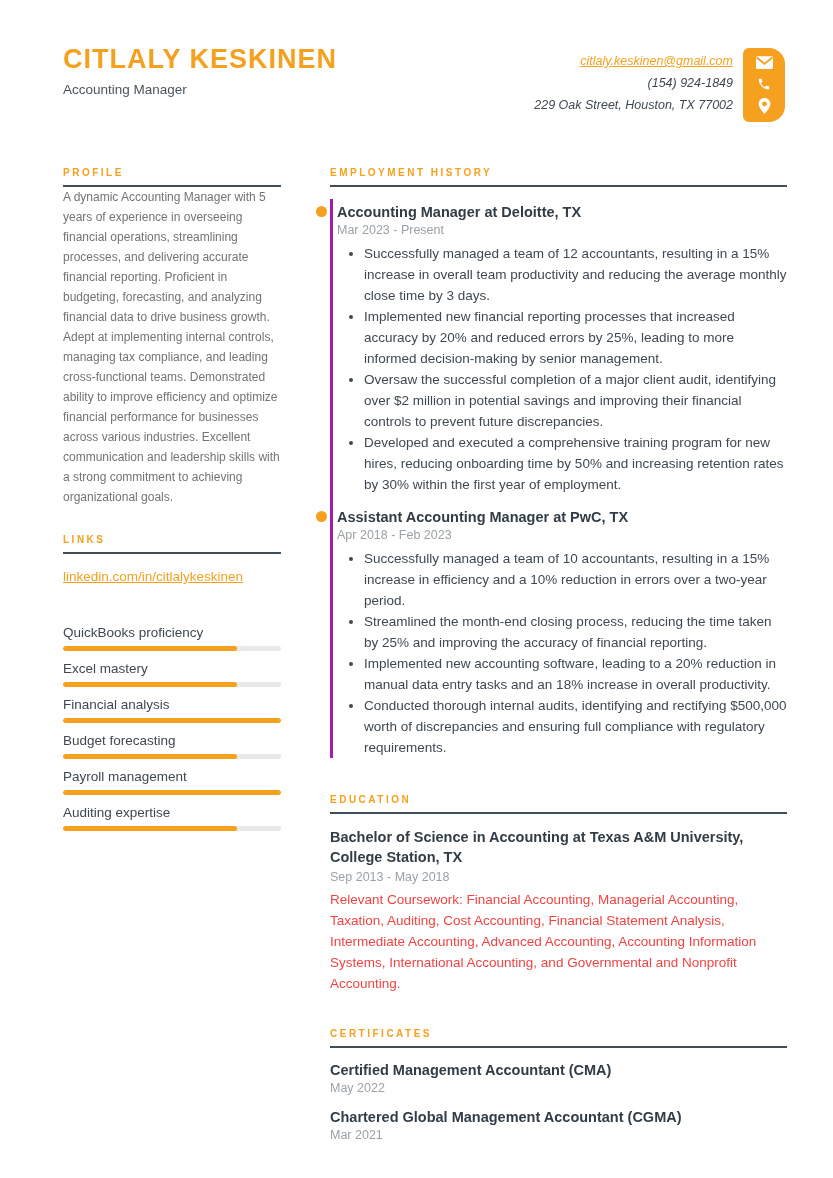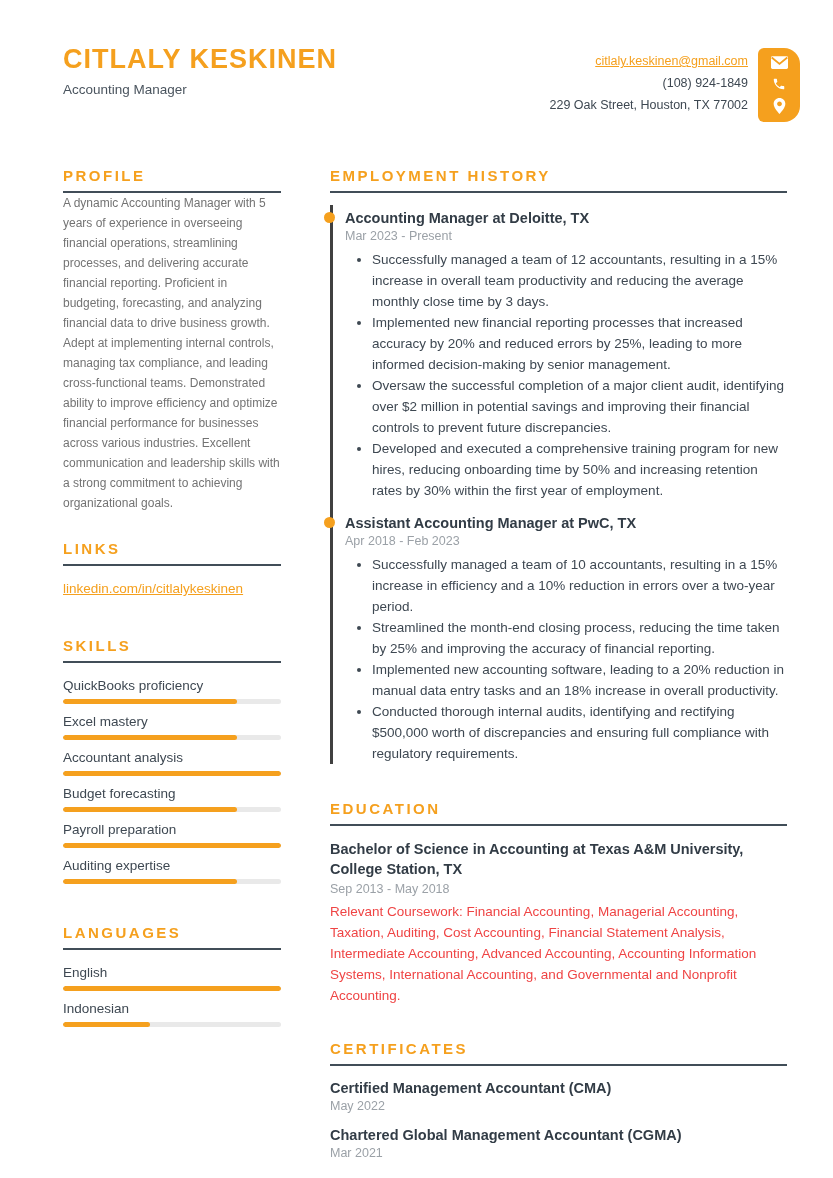--- a/index.html
+++ b/index.html
@@ -13,57 +13,57 @@
   }
   .page { width:833px; height:1178px; background:#ffffff; }
 
   
   .header { position:relative; padding:44px 24px 0 63px; height:121px; }
   .name {
     font-size:27px; font-weight:bold; letter-spacing:1px;
     color:var(--accent);
   }
   .job-title { font-size:13.5px; color:#4a545e; margin-top:7px; }
-  .header-right { position:absolute; top:48px; right:33px; display:flex; align-items:flex-start; }
+  .header-right { position:absolute; top:48px; right:48px; display:flex; align-items:flex-start;font-style:italic; }
   .contact-lines { text-align:right; font-size:12.5px; line-height:22px; color:#3e4852; padding-top:2px; }
   .contact-lines a { color:var(--accent); text-decoration:underline; }
   .icon-panel {
     width:42px; height:74px; margin-left:10px;
     background:var(--accent);
     border-radius:6px 16px 16px 6px;
     display:flex; flex-direction:column; align-items:center; justify-content:space-evenly;
   }
   .icon-panel svg { display:block; }
 
   
   .columns { display:flex; margin-top:46px; }
   .left-col  { width:218px; margin-left:63px; flex-shrink:0; }
   .right-col { width:457px; margin-left:49px; flex-shrink:0; }
 
   .section-heading {
-    font-size:15px; font-weight:bold; letter-spacing:2.5px;
+    font-size:10px; font-weight:bold; letter-spacing:2.5px;
     color:var(--accent);
     padding-bottom:7px;
     border-bottom:2px solid #414d58;
   }
 
   
   .profile-text { font-size:12px; line-height:20px; color:#737373; }
   .section-links { margin-top:27px; }
   .link-item { display:inline-block; margin-top:15px; font-size:13.5px; color:var(--accent); text-decoration:underline; }
   .section-skills { margin-top:40px; }
   .meter-list { margin-top:15px; }
   .meter-item { margin-bottom:10px; }
   .meter-label { font-size:13.5px; color:#3e4852; }
   .meter-track { margin-top:6px; height:5px; background:#e9e9e9; border-radius:3px; overflow:hidden; }
   .meter-fill { height:5px; background:var(--accent); border-radius:3px; }
   .section-languages { margin-top:40px; }
 
   
-  .timeline { border-left:3px solid #404040; padding-left:12px; margin-top:12px; }
+  .timeline { border-left:3px solid #a21caf; padding-left:4px; margin-top:12px; }
   .job { position:relative; padding-top:5px; margin-bottom:9px; }
   .timeline-dot {
     position:absolute; left:-21px; top:7px;
     width:11px; height:11px; border-radius:50%;
     background:var(--accent);
   }
   .job-name { font-size:14.5px; font-weight:bold; color:#323c46; }
   .job-date { font-size:12.5px; color:#9ba1a7; margin-top:3px; }
   .job ul { margin:6px 0 0 0; padding-left:27px; }
   .job li { font-size:13.5px; line-height:21px; color:#3e4852; }
@@ -83,21 +83,21 @@
 
 <div class="page">
 
   <div class="header">
     <div class="name">CITLALY KESKINEN</div>
     <div class="job-title">Accounting Manager</div>
 
     <div class="header-right">
       <div class="contact-lines">
         <div><a href="#">citlaly.keskinen@gmail.com</a></div>
-        <div>(108) 924-1849</div>
+        <div>(154) 924-1849</div>
         <div>229 Oak Street, Houston, TX 77002</div>
       </div>
       <div class="icon-panel">
         <span>
           <svg width="17" height="13" viewBox="0 0 24 18">
             <rect x="0" y="0" width="24" height="18" rx="2" fill="#ffffff"></rect>
             <polyline points="1,2 12,11 23,2" fill="none" stroke="#f5a01e" stroke-width="2.6"></polyline>
           </svg>
         </span>
         <span>
@@ -122,78 +122,60 @@
         <div class="section-heading">PROFILE</div>
         <p class="profile-text">A dynamic Accounting Manager with 5 years of experience in overseeing financial operations, streamlining processes, and delivering accurate financial reporting. Proficient in budgeting, forecasting, and analyzing financial data to drive business growth. Adept at implementing internal controls, managing tax compliance, and leading cross-functional teams. Demonstrated ability to improve efficiency and optimize financial performance for businesses across various industries. Excellent communication and leadership skills with a strong commitment to achieving organizational goals.</p>
       </section>
 
       <section class="section-links">
         <div class="section-heading">LINKS</div>
         <a href="#" class="link-item">linkedin.com/in/citlalykeskinen</a>
       </section>
 
       <section class="section-skills">
-        <div class="section-heading">SKILLS</div>
         <div class="meter-list">
           <div class="meter-item">
             <div class="meter-label">QuickBooks proficiency</div>
             <div class="meter-track">
                 <div class="meter-fill" style="width: 80%;"></div>
               </div>
           </div>
           <div class="meter-item">
             <div class="meter-label">Excel mastery</div>
             <div class="meter-track">
                 <div class="meter-fill" style="width: 80%;"></div>
               </div>
           </div>
           <div class="meter-item">
-            <div class="meter-label">Accountant analysis</div>
+            <div class="meter-label">Financial analysis</div>
             <div class="meter-track">
                 <div class="meter-fill" style="width: 100%;"></div>
               </div>
           </div>
           <div class="meter-item">
             <div class="meter-label">Budget forecasting</div>
             <div class="meter-track">
                 <div class="meter-fill" style="width: 80%;"></div>
               </div>
           </div>
           <div class="meter-item">
-            <div class="meter-label">Payroll preparation</div>
+            <div class="meter-label">Payroll management</div>
             <div class="meter-track">
                 <div class="meter-fill" style="width: 100%;"></div>
               </div>
           </div>
           <div class="meter-item">
             <div class="meter-label">Auditing expertise</div>
             <div class="meter-track">
                 <div class="meter-fill" style="width: 80%;"></div>
               </div>
           </div>
         </div>
       </section>
 
-      <section class="section-languages">
-        <div class="section-heading">LANGUAGES</div>
-        <div class="meter-list">
-          <div class="meter-item">
-            <div class="meter-label">English</div>
-            <div class="meter-track">
-                <div class="meter-fill" style="width: 100%;"></div>
-              </div>
-          </div>
-          <div class="meter-item">
-            <div class="meter-label">Indonesian</div>
-            <div class="meter-track">
-                <div class="meter-fill" style="width: 40%;"></div>
-              </div>
-          </div>
-        </div>
-      </section>
     </aside>
 
     <main class="right-col">
 
       <section>
         <div class="section-heading">EMPLOYMENT HISTORY</div>
         <div class="timeline">
 
           <div class="job">
             <span class="timeline-dot"></span>

